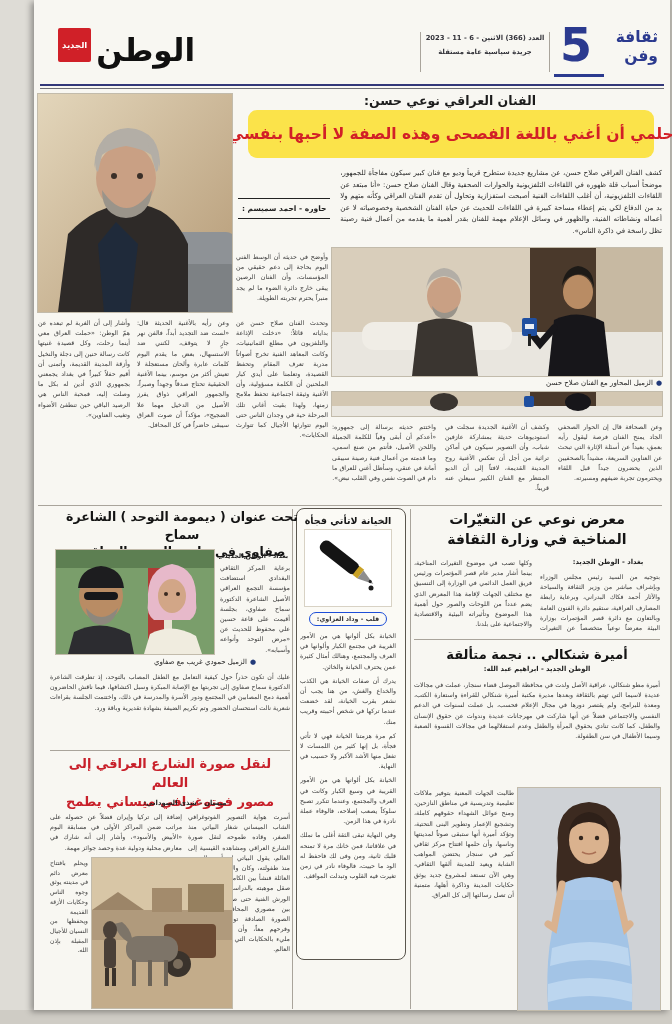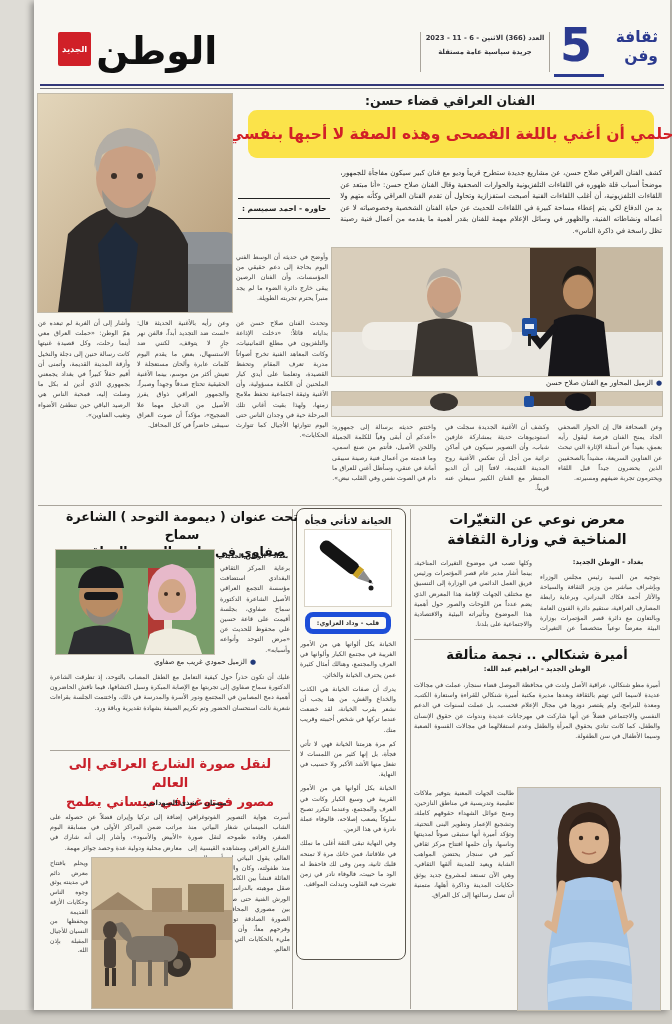--- a/index.html
+++ b/index.html
@@ -19,27 +19,27 @@
   .h-black{font-weight:700;color:#141414;text-align:center;line-height:1.4;}
   .h-red{font-weight:700;color:#c8202a;text-align:center;line-height:1.45;}
   .byline{font-weight:700;font-size:6.8px;color:#222;text-align:center;}
   .caption{font-weight:400;font-size:7px;color:#222;direction:rtl;text-align:right;}
   .caption .bullet{color:#223a7a;font-size:7px;margin-left:3px;}
   .interviewer-box{border-top:1.5px solid #222;border-bottom:1.5px solid #222;padding:5px 3px;font-weight:700;font-size:7.5px;color:#222;text-align:center;align-self:center;width:88px;}
   .intro-row{display:flex;flex-direction:row;gap:10px;}
   .box-article{border:1.3px solid #5a564e;border-radius:8px;background:#fbfaf5;display:flex;flex-direction:column;align-items:center;padding:6px 6px 4px 0;box-sizing:border-box;}
   .box-article .bt{font-weight:700;font-size:9.5px;color:#161616;margin-bottom:4px;}
   .pen-frame{background:#fff;box-shadow:0 0 0 1px #d8d2c4;margin-bottom:6px;}
-  .byline-pill{border:5px solid #1d4ed8;border-radius:8px;padding:2px 7px;font-weight:700;font-size:6.4px;color:#333;margin-bottom:5px;}
+  .byline-pill{border:1px solid #1d4ed8;border-radius:8px;padding:2px 7px;font-weight:700;font-size:6.4px;color:#333;margin-bottom:5px;}
   .box-article p{margin:0 0 4px 0;}
   .header-rule{border-top:2.5px solid #33387a;}
   .header-rule2{border-top:1px solid #6f6f77;}
   .logo-row{display:flex;align-items:flex-end;gap:5px;direction:ltr;}
   .logo-badge{background:#d02028;color:#fff;font-weight:700;font-size:8.5px;padding:12px 4px;border-radius:2px;transform:translateY(-4px);}
-  .logo-main{font-weight:900;font-size:38px;color:#101010;line-height:1;letter-spacing:-1px;}
+  .logo-main{font-weight:900;font-size:31px;color:#101010;line-height:1;letter-spacing:-1px;}
   .pg5{font-weight:700;font-size:46px;color:#2b3a8f;line-height:1;}
   .sec-label{font-weight:700;font-size:15.5px;color:#2b3a8f;line-height:1.25;text-align:right;}
   .issue{font-weight:700;font-size:6.8px;color:#33333a;text-align:center;line-height:2;}
 </style>
 </head>
 <body>
 
 <div class="abs edge-left"></div>
 <div class="abs edge-bottom"></div>
 <div class="abs paper"></div>
@@ -56,21 +56,21 @@
 <div class="abs" style="left:554px;top:74px;width:50px;height:3px;background:#2b3a8f;"></div>
 <div class="abs hairline-v" style="left:549px;top:32px;height:40px;"></div>
 <div class="abs issue" style="left:424px;top:32px;width:122px;">
   <div>العدد (366) الاثنين - 6 - 11 - 2023</div>
   <div>جريدة سياسية عامة مستقلة</div>
 </div>
 <div class="abs hairline-v" style="left:420px;top:32px;height:40px;"></div>
 <div class="abs header-rule" style="left:40px;top:84px;width:624px;"></div>
 <div class="abs header-rule2" style="left:40px;top:88px;width:624px;"></div>
 
-<div class="abs kicker" style="left:320px;top:93px;width:260px;">الفنان العراقي قضاء حسن:</div>
+<div class="abs kicker" style="left:320px;top:93px;width:260px;">الفنان العراقي نوعي حسن:</div>
 <div class="abs headline-yellow" style="left:248px;top:110px;width:406px;height:48px;">
   <span>حلمي أن أغني باللغة الفصحى وهذه الصفة لا أحبها بنفسي</span>
 </div>
 
 <div class="abs photo" style="left:38px;top:94px;width:194px;height:218px;">
   <svg width="194" height="218" viewBox="0 0 194 218">
     <defs>
       <linearGradient id="bgp" x1="0" y1="0" x2="1" y2="1">
         <stop offset="0" stop-color="#e3d6bb"></stop>
           <stop offset="1" stop-color="#b59a76"></stop>

